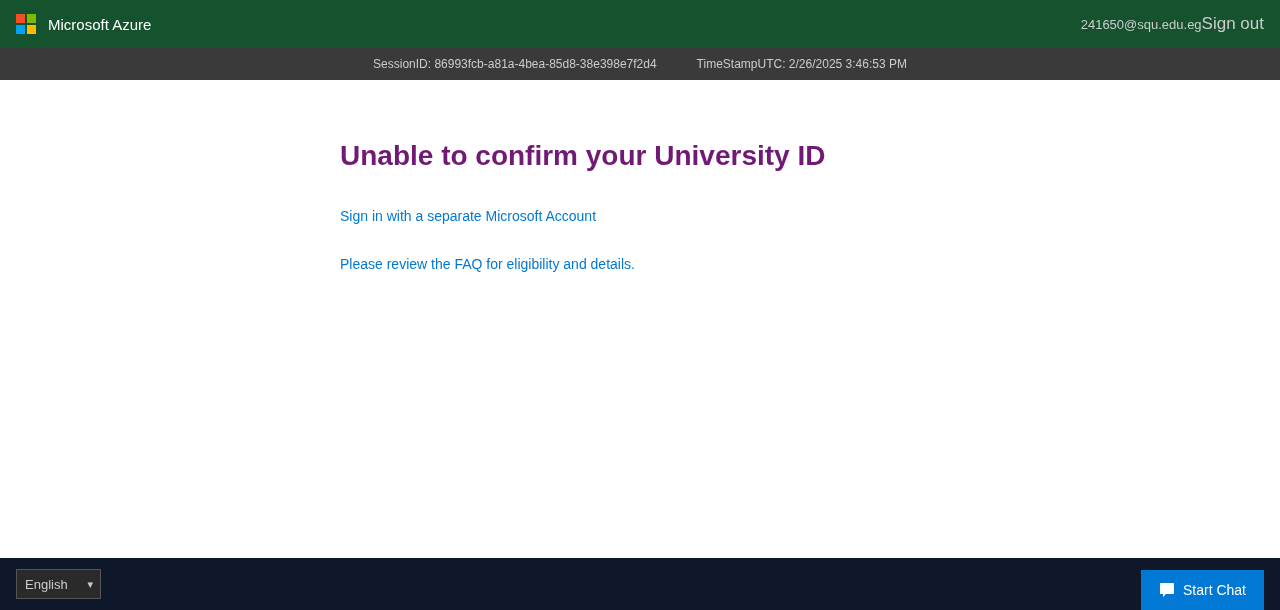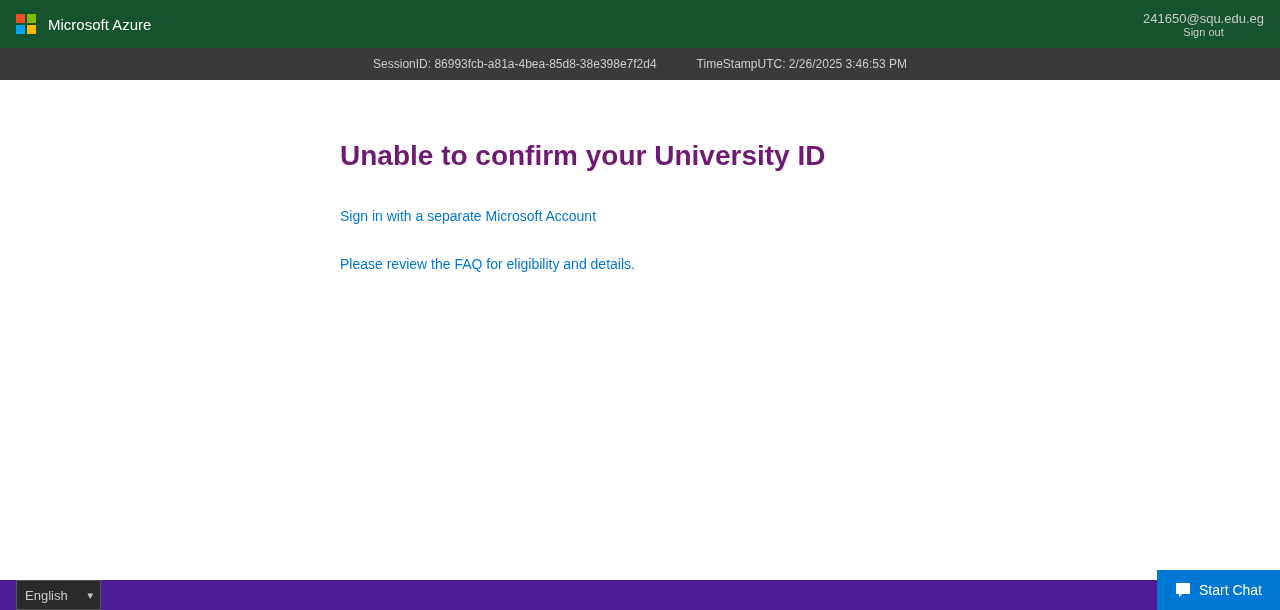--- a/index.html
+++ b/index.html
@@ -51,31 +51,30 @@
     .header-brand {
       color: #fff;
       font-size: 15px;
       font-weight: 400;
       letter-spacing: 0;
     }
 
     .header-right {
       display: flex;
       align-items: center;
-      flex-direction: column;
     }
 
     .header-email {
       color: #ccc;
       font-size: 13px;
     }
 
     .header-signout {
       color: #ccc;
-      font-size: 11px;
+      font-size: 17px;
       cursor: pointer;
       text-decoration: none;
     }
 
     
     .session-bar {
       background: #3a3a3a;
       height: 32px;
       display: flex;
       align-items: center;
@@ -111,22 +110,22 @@
 
     .content-link {
       color: #0078d4;
       font-size: 14px;
       text-decoration: none;
       cursor: pointer;
     }
 
     
     .footer {
-      background: #4c1d95;
-      height: 30px;
+      background: #0f172a;
+      height: 52px;
       display: flex;
       align-items: center;
       justify-content: space-between;
       padding: 0 16px;
       flex-shrink: 0;
     }
 
     .footer-left {
       display: flex;
       align-items: center;
@@ -175,21 +174,21 @@
 
     .footer-copyright {
       color: #888;
       font-size: 13px;
     }
 
     
     .start-chat-btn {
       position: fixed;
       bottom: 0;
-      right: 0;
+      right: 16px;
       background: #0078d4;
       color: #fff;
       border: none;
       padding: 10px 18px;
       font-size: 14px;
       cursor: pointer;
       display: flex;
       align-items: center;
       gap: 8px;
       height: 40px;

